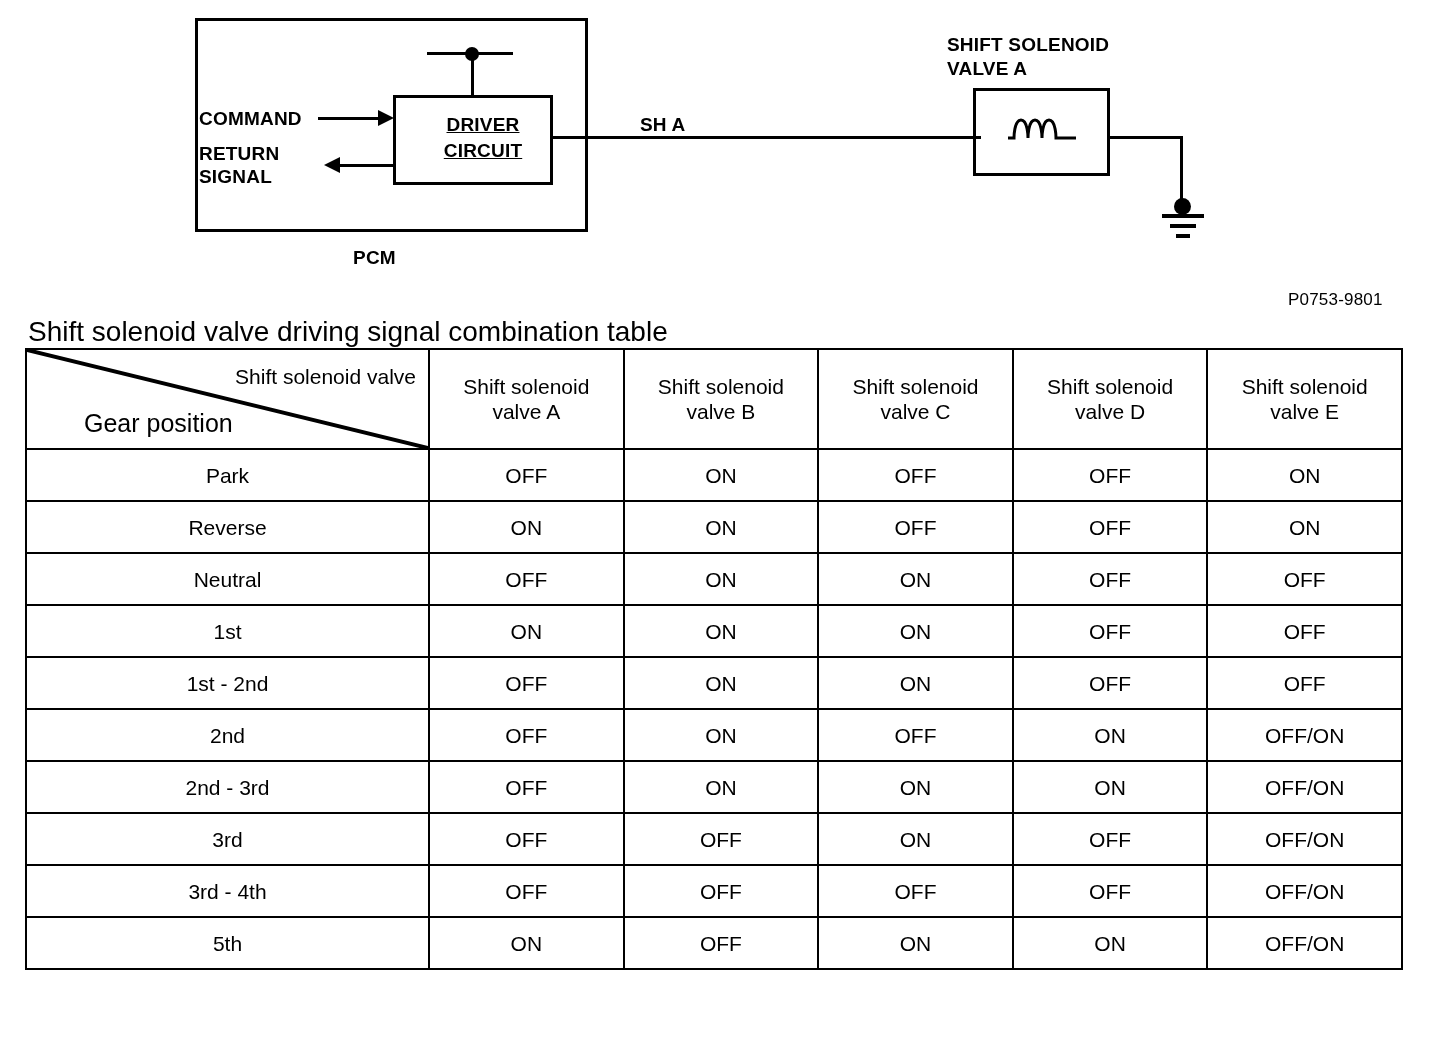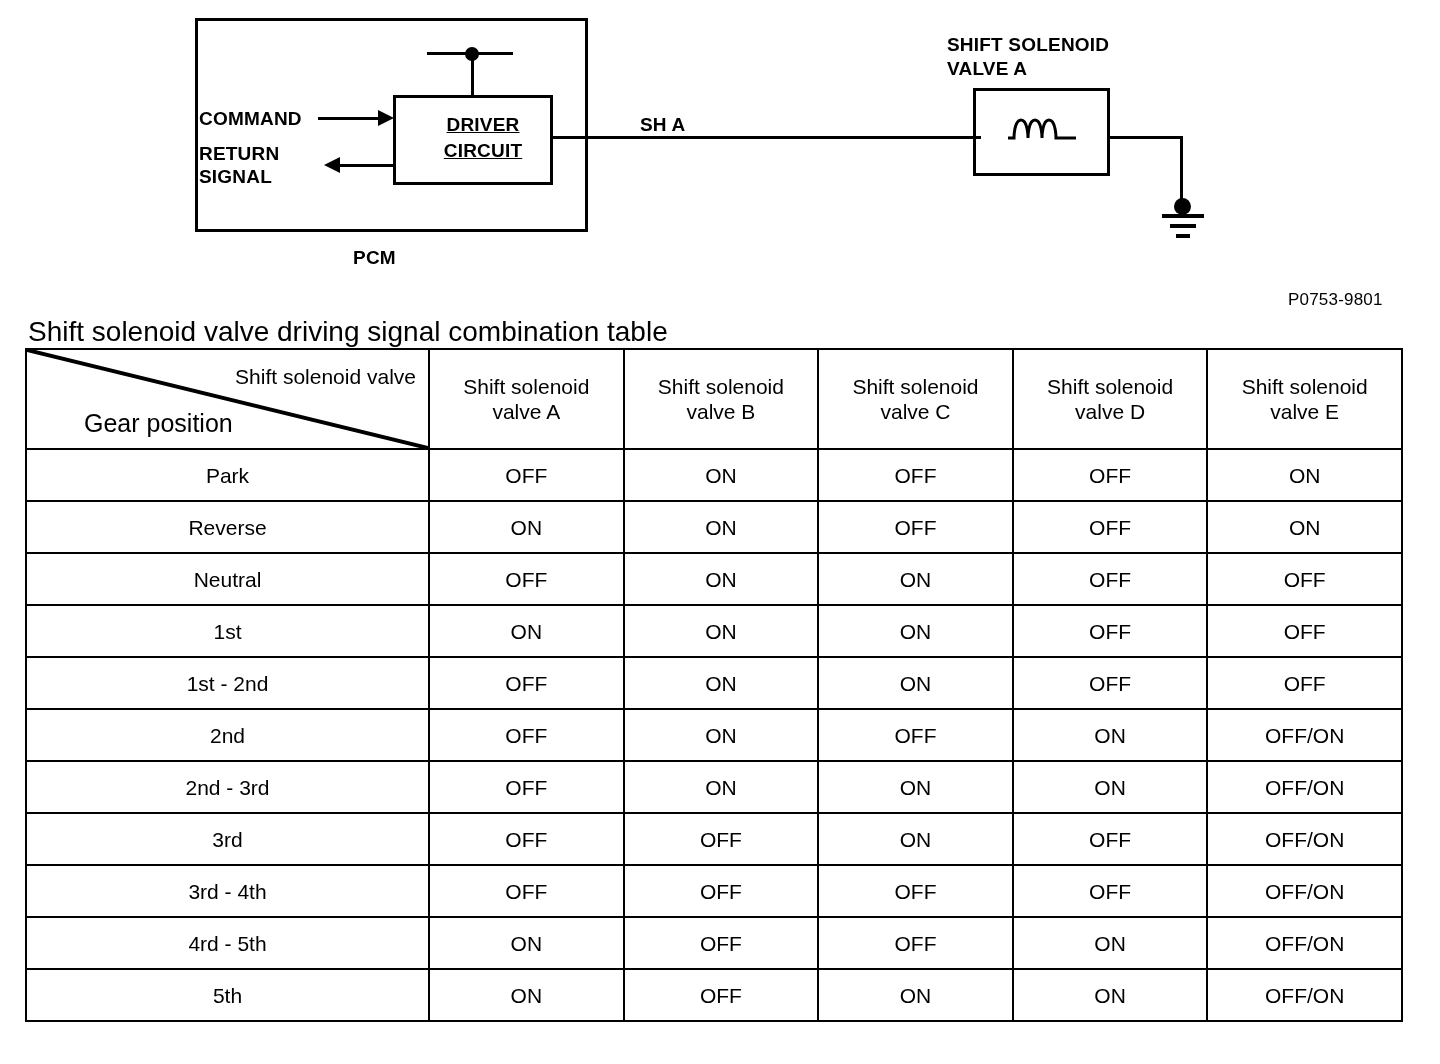--- a/index.html
+++ b/index.html
@@ -312,28 +312,20 @@
       </tr>
       <tr>
         <td>3rd - 4th</td>
         <td>OFF</td>
         <td>OFF</td>
         <td>OFF</td>
         <td>OFF</td>
         <td>OFF/ON</td>
       </tr>
       <tr>
-        <td>4rd - 5th</td>
-        <td>ON</td>
-        <td>OFF</td>
-        <td>OFF</td>
-        <td>ON</td>
-        <td>OFF/ON</td>
-      </tr>
-      <tr>
         <td>5th</td>
         <td>ON</td>
         <td>OFF</td>
         <td>ON</td>
         <td>ON</td>
         <td>OFF/ON</td>
       </tr>
     </tbody>
 </table>
 

